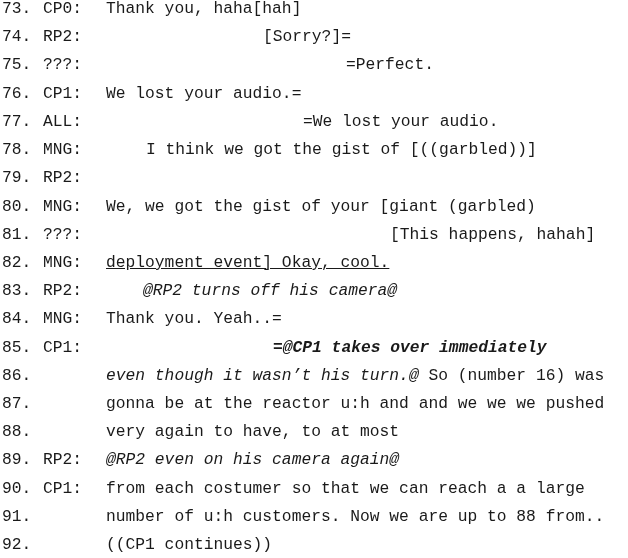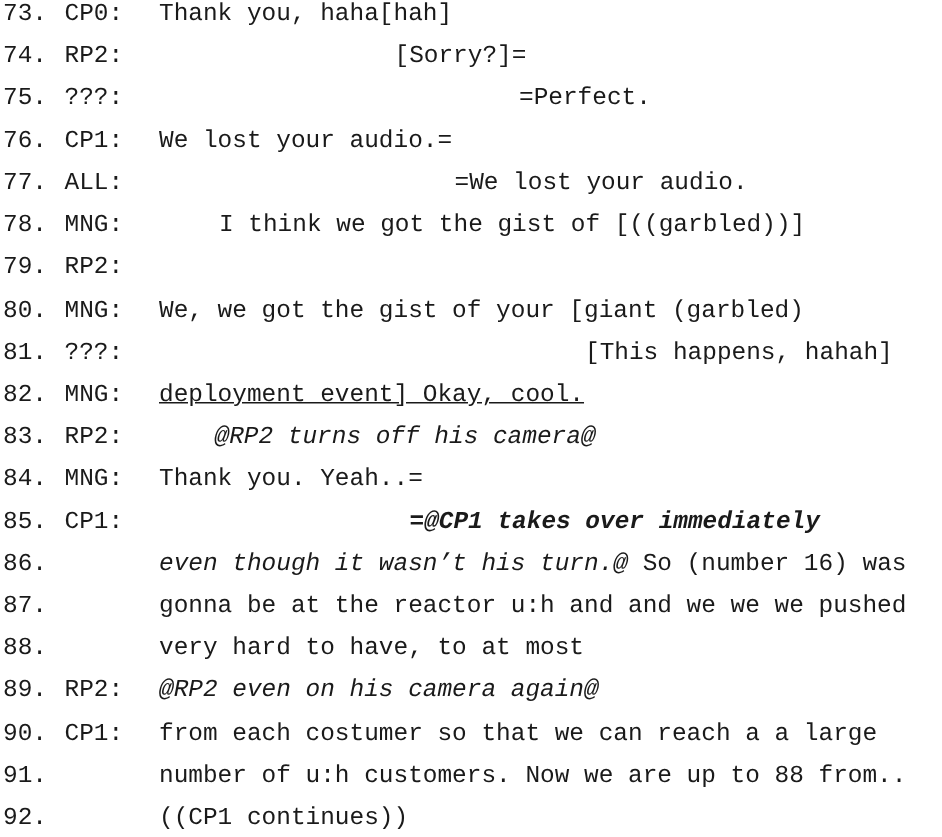--- a/index.html
+++ b/index.html
@@ -125,21 +125,21 @@
     <span class="utter" style="left: 106px;"><span class="it">even though it wasn’t his turn.@</span><span> So (number 16) was</span></span>
   </div>
   <div class="line" style="top:390px">
     <span class="num">87.</span>
     <span class="speaker"></span>
     <span class="utter" style="left: 106px;"><span>gonna be at the reactor u:h and and we we we pushed</span></span>
   </div>
   <div class="line" style="top:418px">
     <span class="num">88.</span>
     <span class="speaker"></span>
-    <span class="utter" style="left: 106px;"><span>very hard to have, to at most</span></span>
+    <span class="utter" style="left: 106px;"><span>very again to have, to at most</span></span>
   </div>
   <div class="line" style="top:446px">
     <span class="num">89.</span>
     <span class="speaker">RP2:</span>
     <span class="utter" style="left: 106px;"><span class="it">@RP2 even on his camera again@</span></span>
   </div>
   <div class="line" style="top:475px">
     <span class="num">90.</span>
     <span class="speaker">CP1:</span>
     <span class="utter" style="left: 106px;"><span>from each costumer so that we can reach a a large</span></span>

